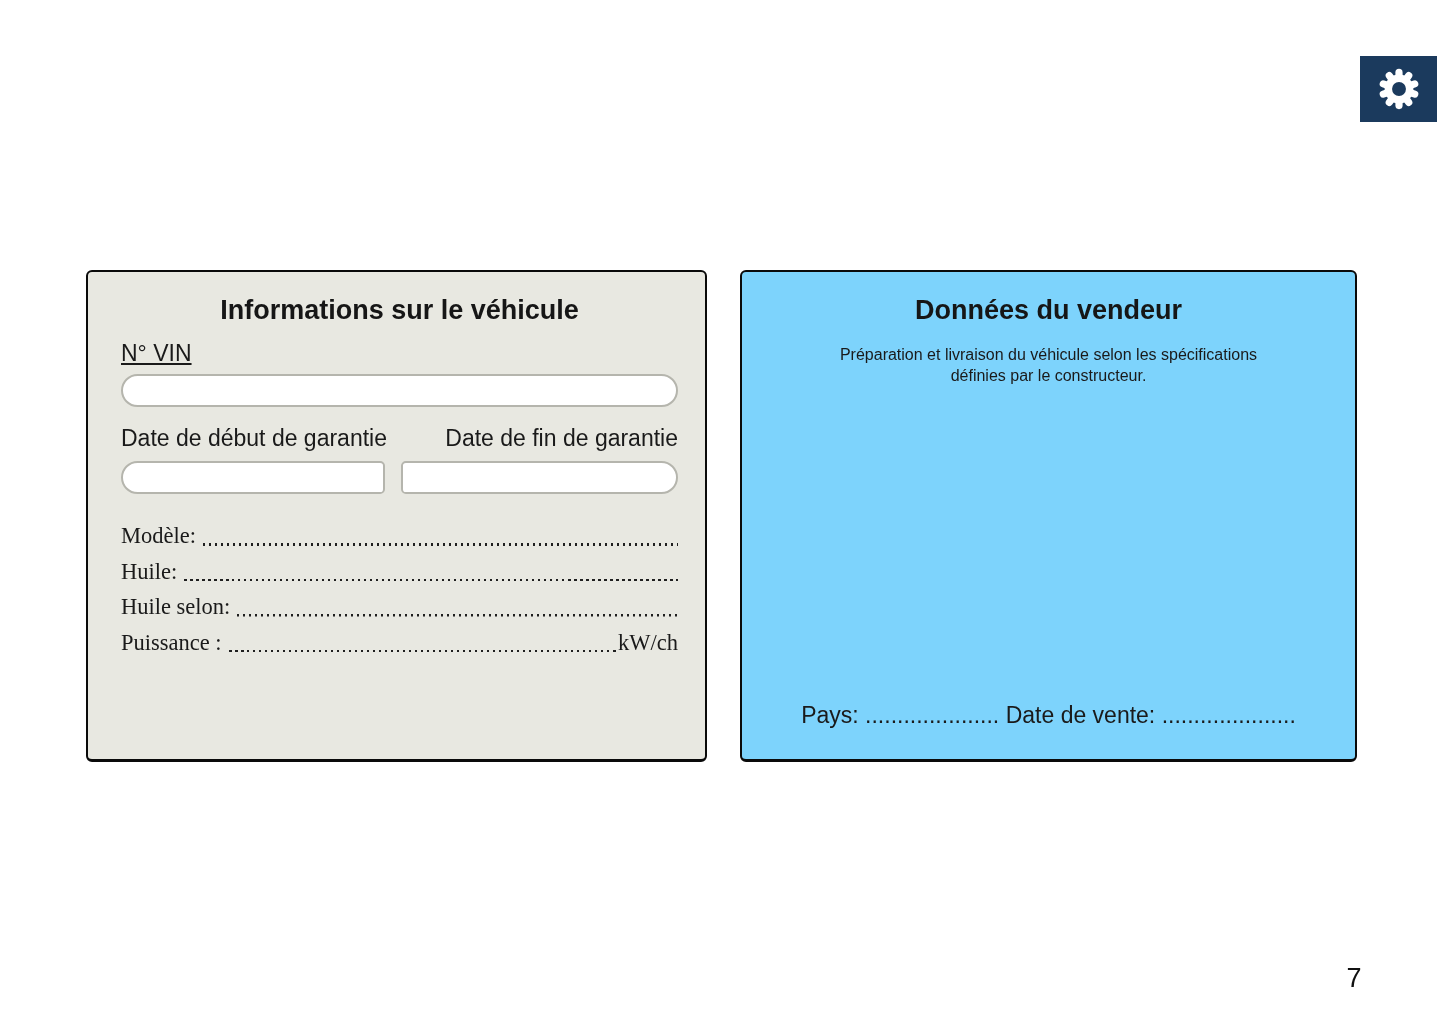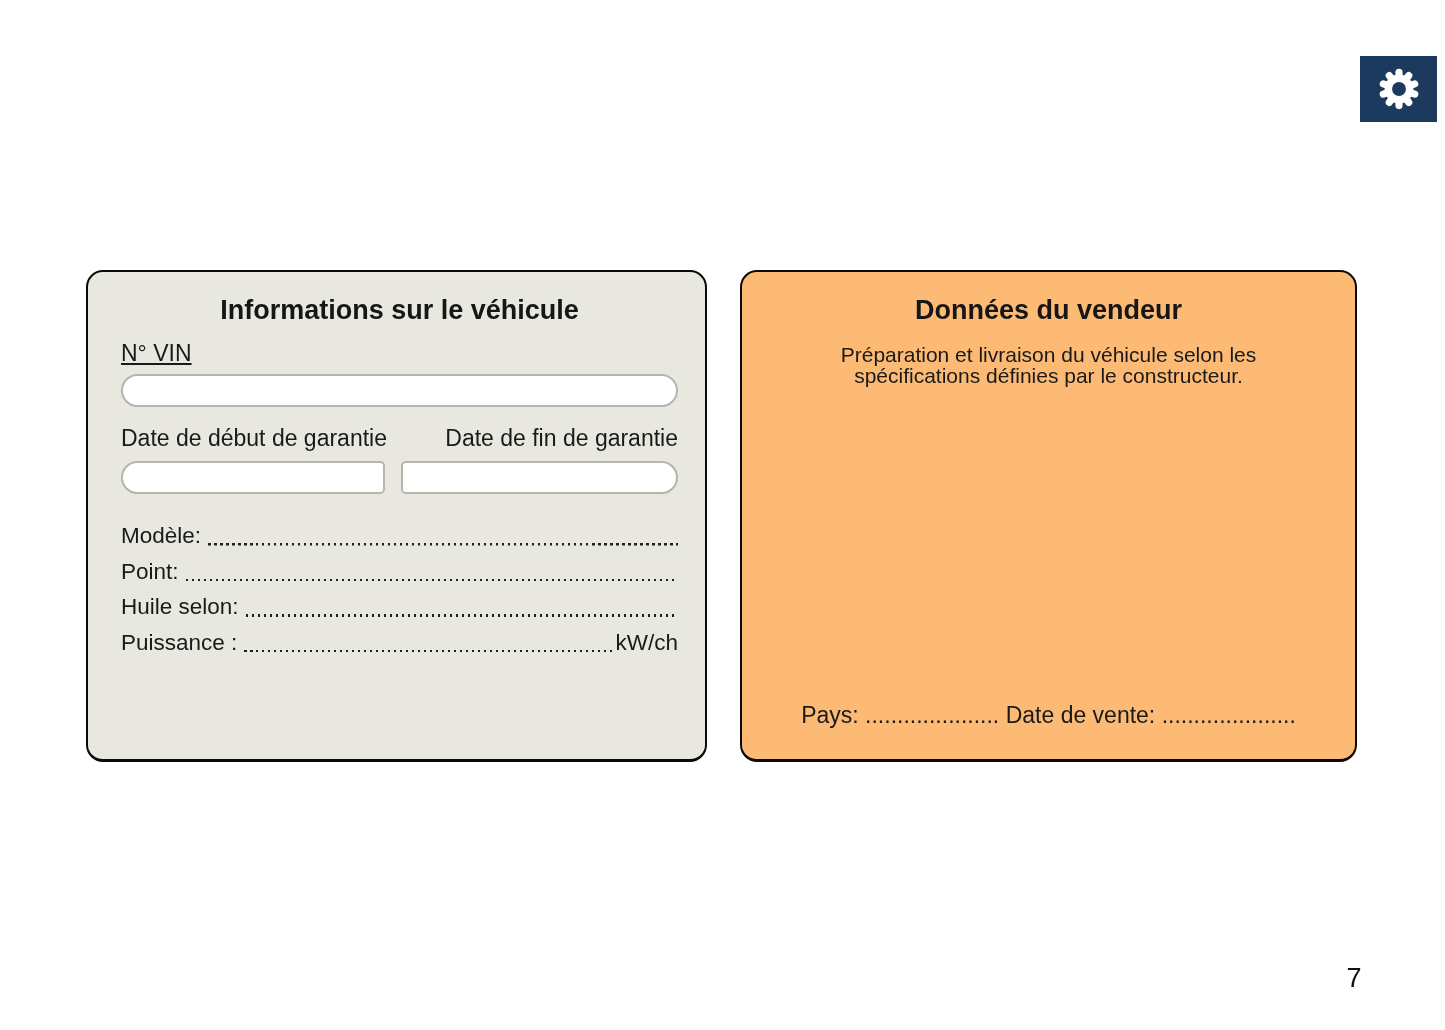--- a/index.html
+++ b/index.html
@@ -38,32 +38,32 @@
   .gear-body { fill: #ffffff; }
   .gear-hole { fill: var(--accent); }
 
   
   .card {
     position: absolute;
     top: 270px;
     height: 492px;
     border: 2px solid #0a0a0a;
     border-bottom-width: 3px;
-    border-radius: 17px;
+    border-radius: 6px;
   }
   .card-left {
     left: 86px;
     width: 621px;
     background: var(--card-bg);
     padding: 0 27px 0 33px;
   }
   .card-right {
     left: 740px;
     width: 617px;
-    background: #fdba74;
+    background: #7dd3fc;
   }
   .card h2 {
     margin-top: 22px;
     text-align: center;
     font-size: 27px;
     line-height: 32px;
     font-weight: bold;
     color: #161616;
   }
 
@@ -98,21 +98,21 @@
     font-size: 23px;
     line-height: 26px;
     white-space: nowrap;
   }
   .date-labels .dl-start { width: 264px; flex: none; }
   .date-labels .dl-end { flex: 1; text-align: right; }
   .date-inputs { display: flex; gap: 16px; margin-top: 10px; }
   .date-start-input { width: 264px; flex: none; border-radius: 17px 5px 5px 17px; }
   .date-end-input { flex: 1; border-radius: 5px 17px 17px 5px; }
 
-  .fields { margin-top: 24px; }
+  .fields { margin-top: 24px; font-family: Liberation Serif, serif; }
   .field-row {
     display: flex;
     height: 35.5px;
     align-items: baseline;
     font-size: 22.5px;
     line-height: 35.5px;
     white-space: nowrap;
   }
   .field-label { flex: none; }
   .leader {
@@ -125,21 +125,21 @@
     background-repeat: repeat-x;
     background-position: left bottom;
   }
   .field-suffix { flex: none; }
 
   
   .vendor-desc {
     margin: 18px auto 7px;
     max-width: 465px;
     text-align: center;
-    font-size: 21px;
+    font-size: 16px;
     line-height: 21px;
   }
   .vendor-footer {
     position: absolute;
     left: 0;
     bottom: 30px;
     width: 100%;
     text-align: center;
     font-size: 23px;
     white-space: nowrap;
@@ -191,21 +191,21 @@
       <input class="text-input date-end-input" type="text" style="">
     </div>
 
     <div class="fields">
       <div class="field-row">
         <span class="field-label">Modèle:</span>
         <span class="leader"></span>
         <span class="field-suffix"></span>
       </div>
       <div class="field-row">
-        <span class="field-label">Point:</span>
+        <span class="field-label">Huile:</span>
         <span class="leader"></span>
         <span class="field-suffix"></span>
       </div>
       <div class="field-row">
         <span class="field-label">Huile selon:</span>
         <span class="leader"></span>
         <span class="field-suffix"></span>
       </div>
       <div class="field-row">
         <span class="field-label">Puissance :</span>

